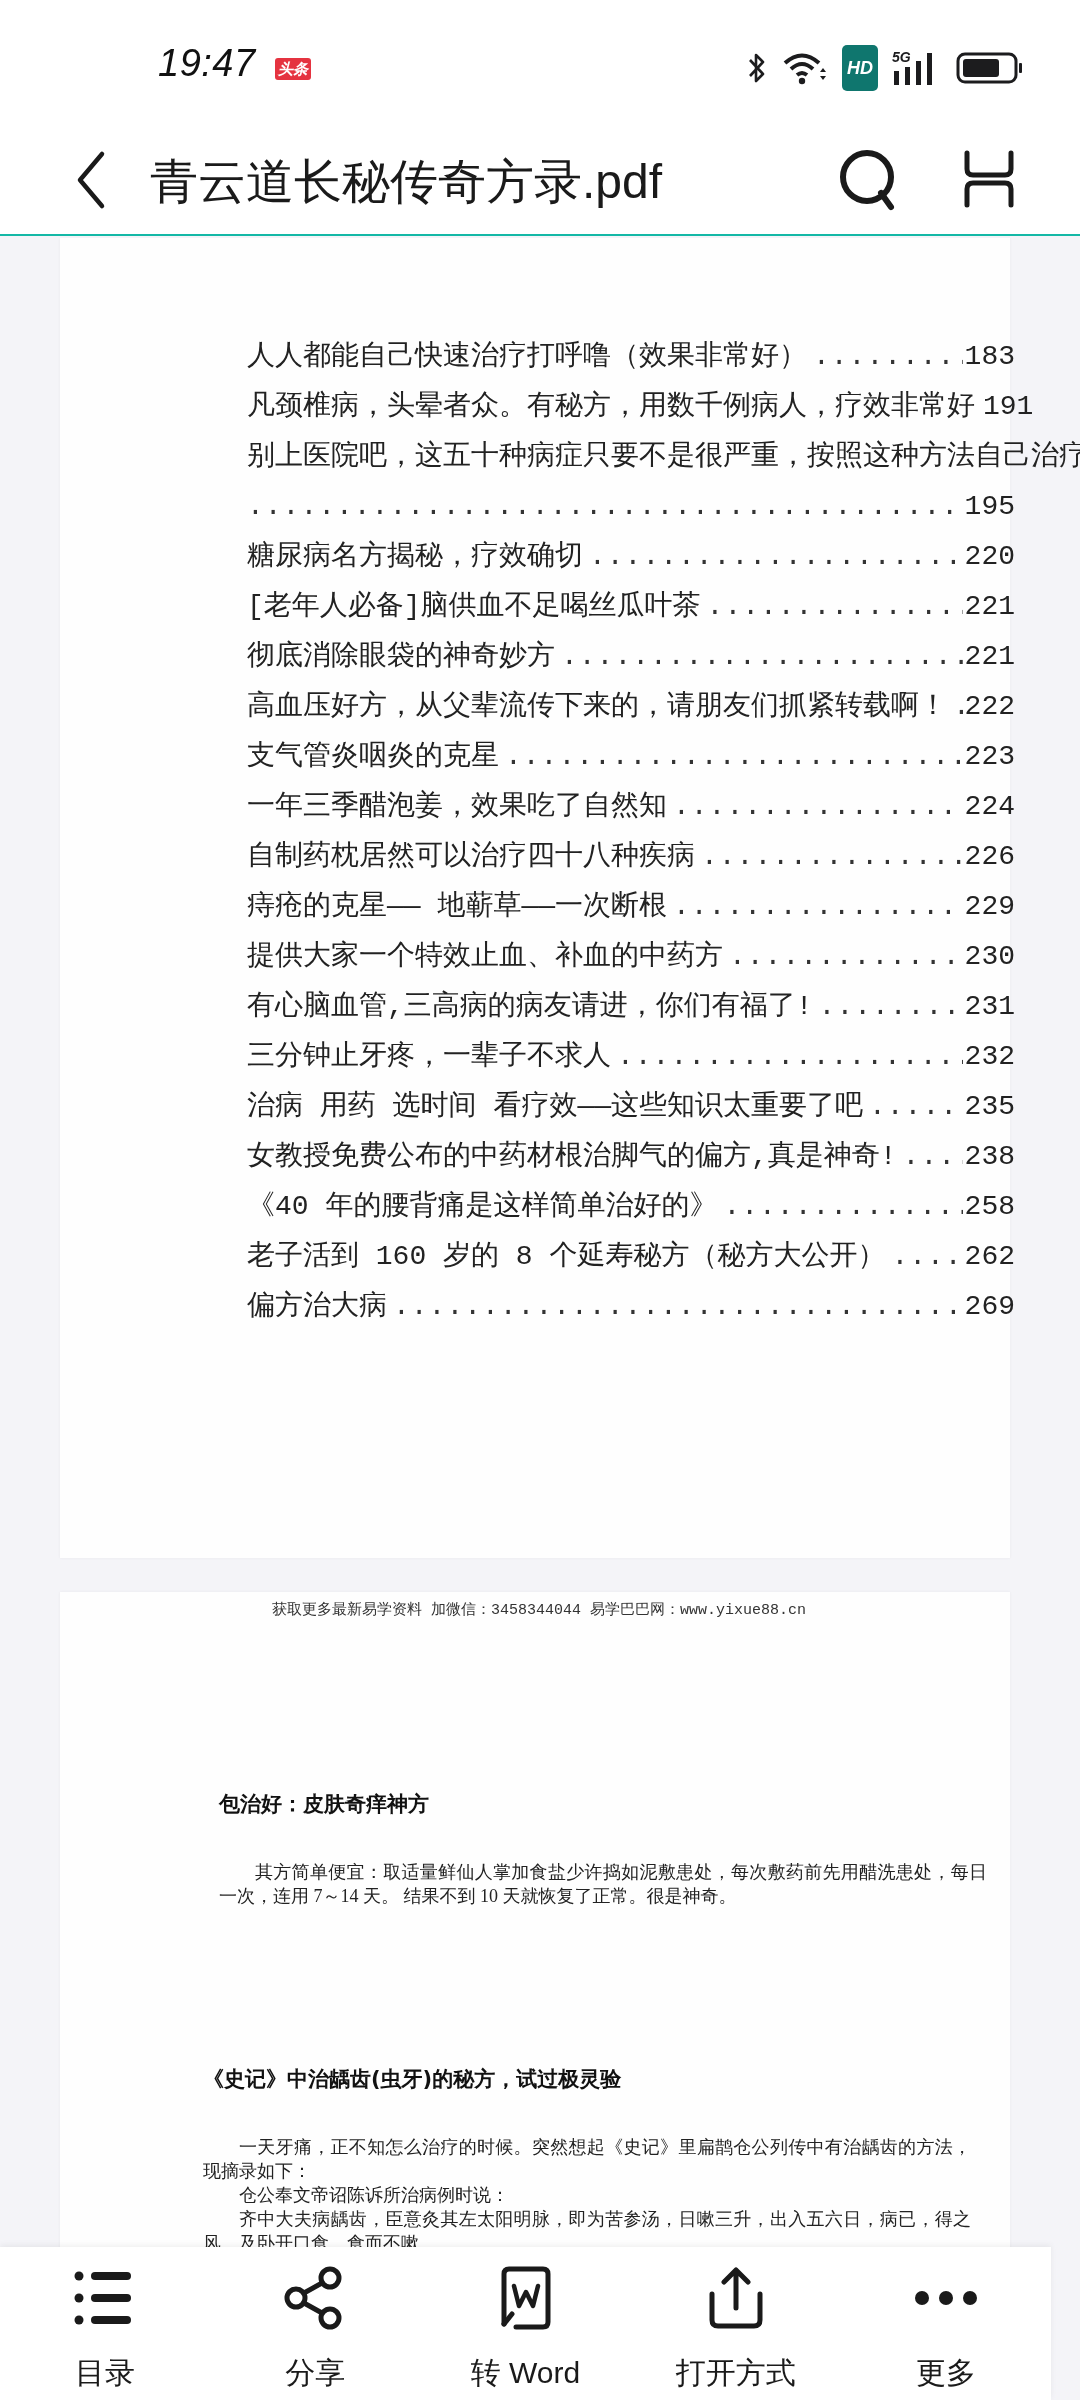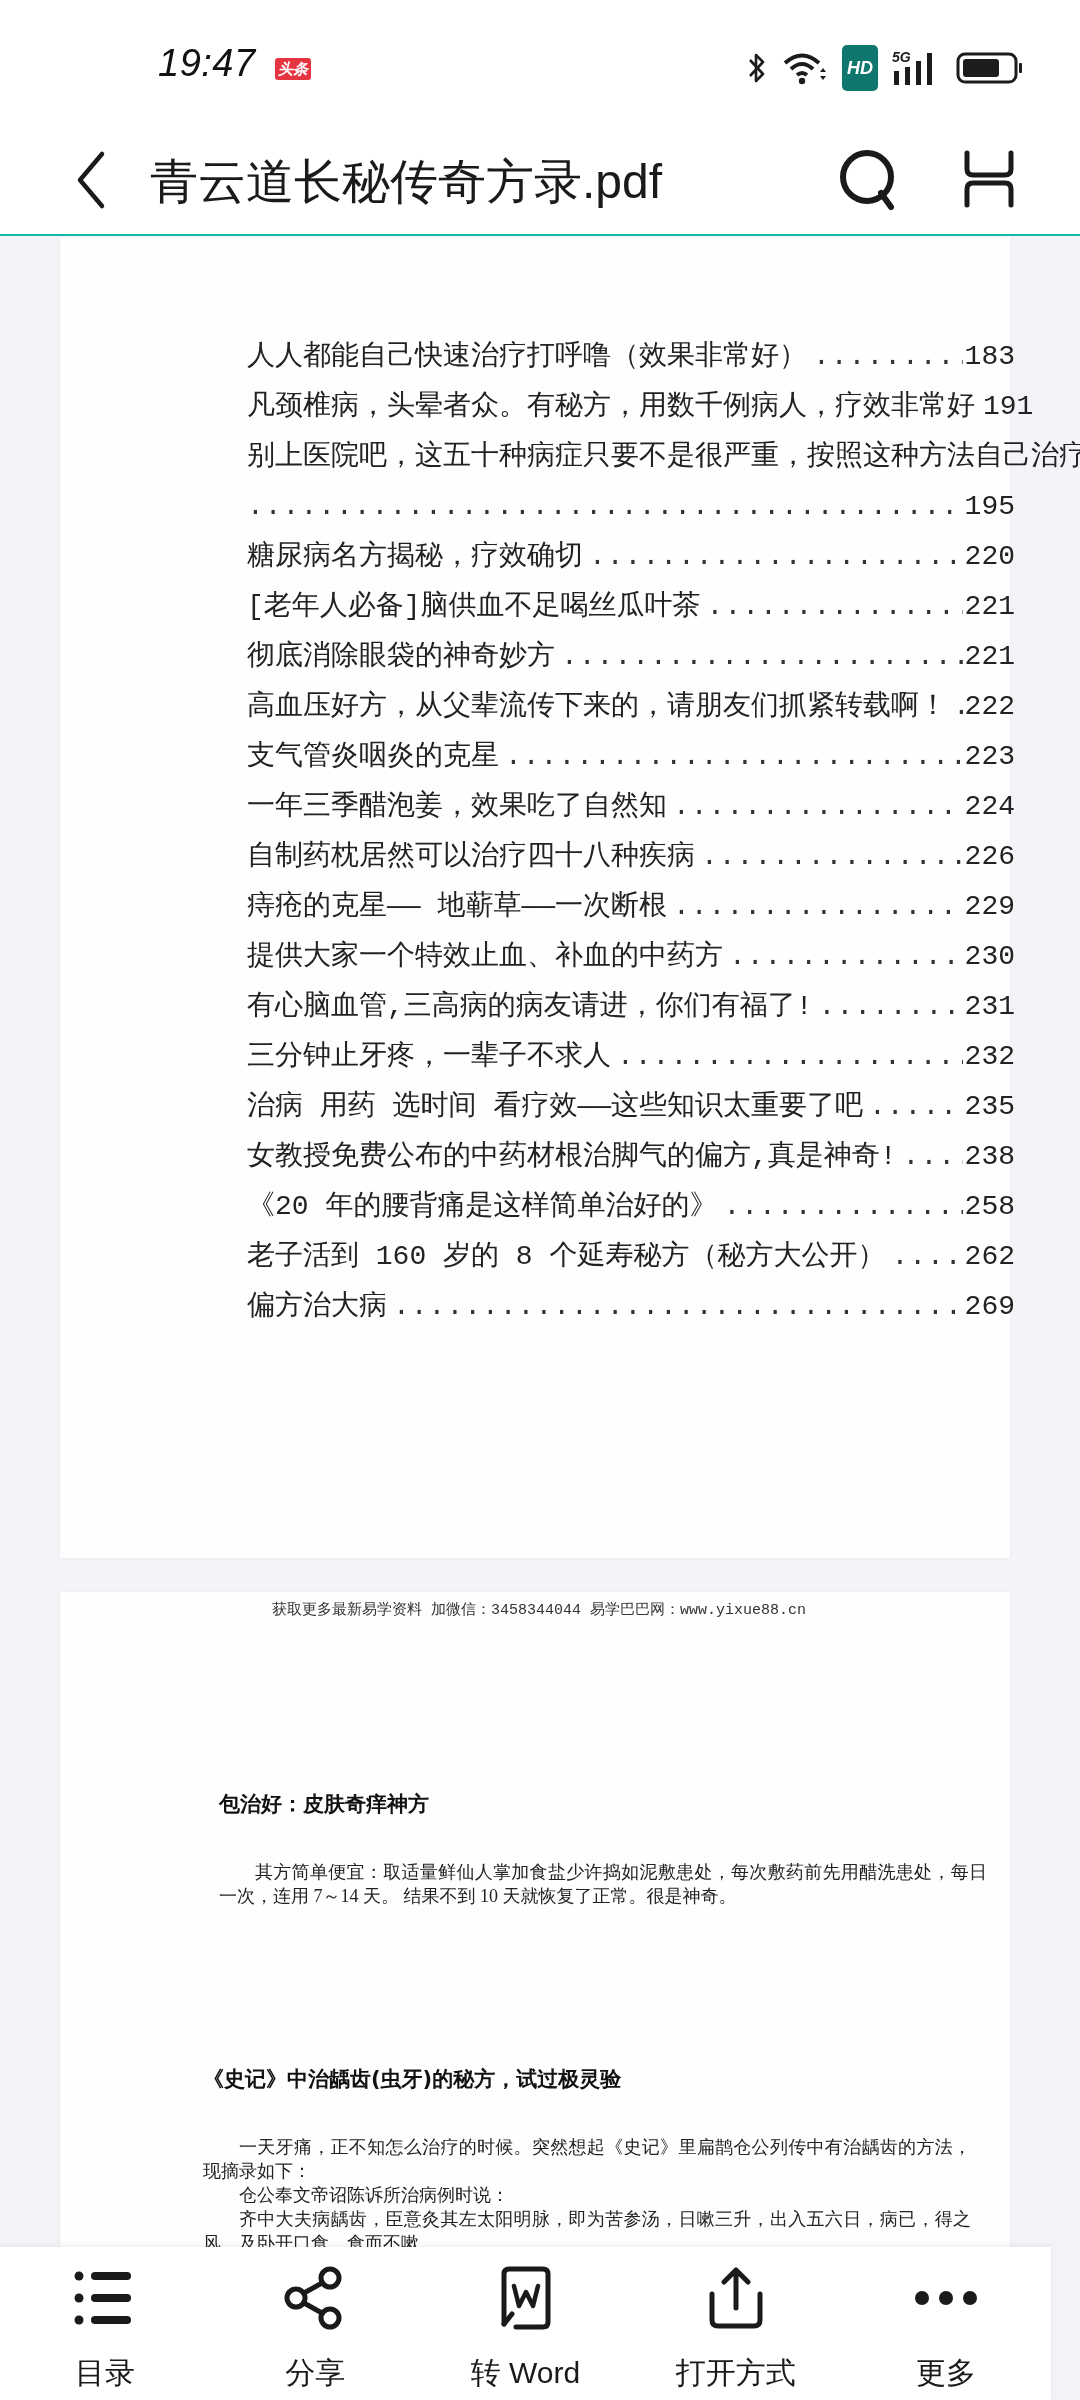--- a/index.html
+++ b/index.html
@@ -182,21 +182,21 @@
           <span class="t">治病 用药 选时间 看疗效——这些知识太重要了吧</span>
           <span class="dots"></span>
           <span class="p">235</span>
         </div>
       <div class="toc-row">
           <span class="t">女教授免费公布的中药材根治脚气的偏方,真是神奇!</span>
           <span class="dots"></span>
           <span class="p">238</span>
         </div>
       <div class="toc-row">
-          <span class="t">《20 年的腰背痛是这样简单治好的》</span>
+          <span class="t">《40 年的腰背痛是这样简单治好的》</span>
           <span class="dots"></span>
           <span class="p">258</span>
         </div>
       <div class="toc-row">
           <span class="t">老子活到 160 岁的 8 个延寿秘方（秘方大公开）</span>
           <span class="dots"></span>
           <span class="p">262</span>
         </div>
       <div class="toc-row">
           <span class="t">偏方治大病</span>

